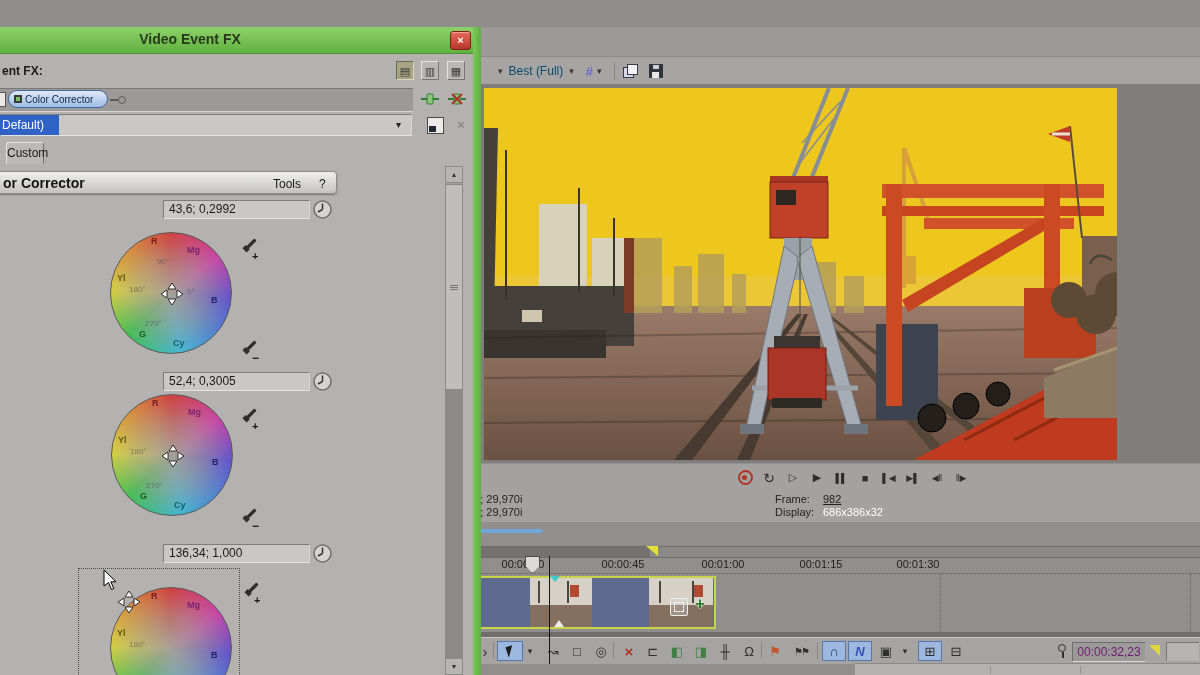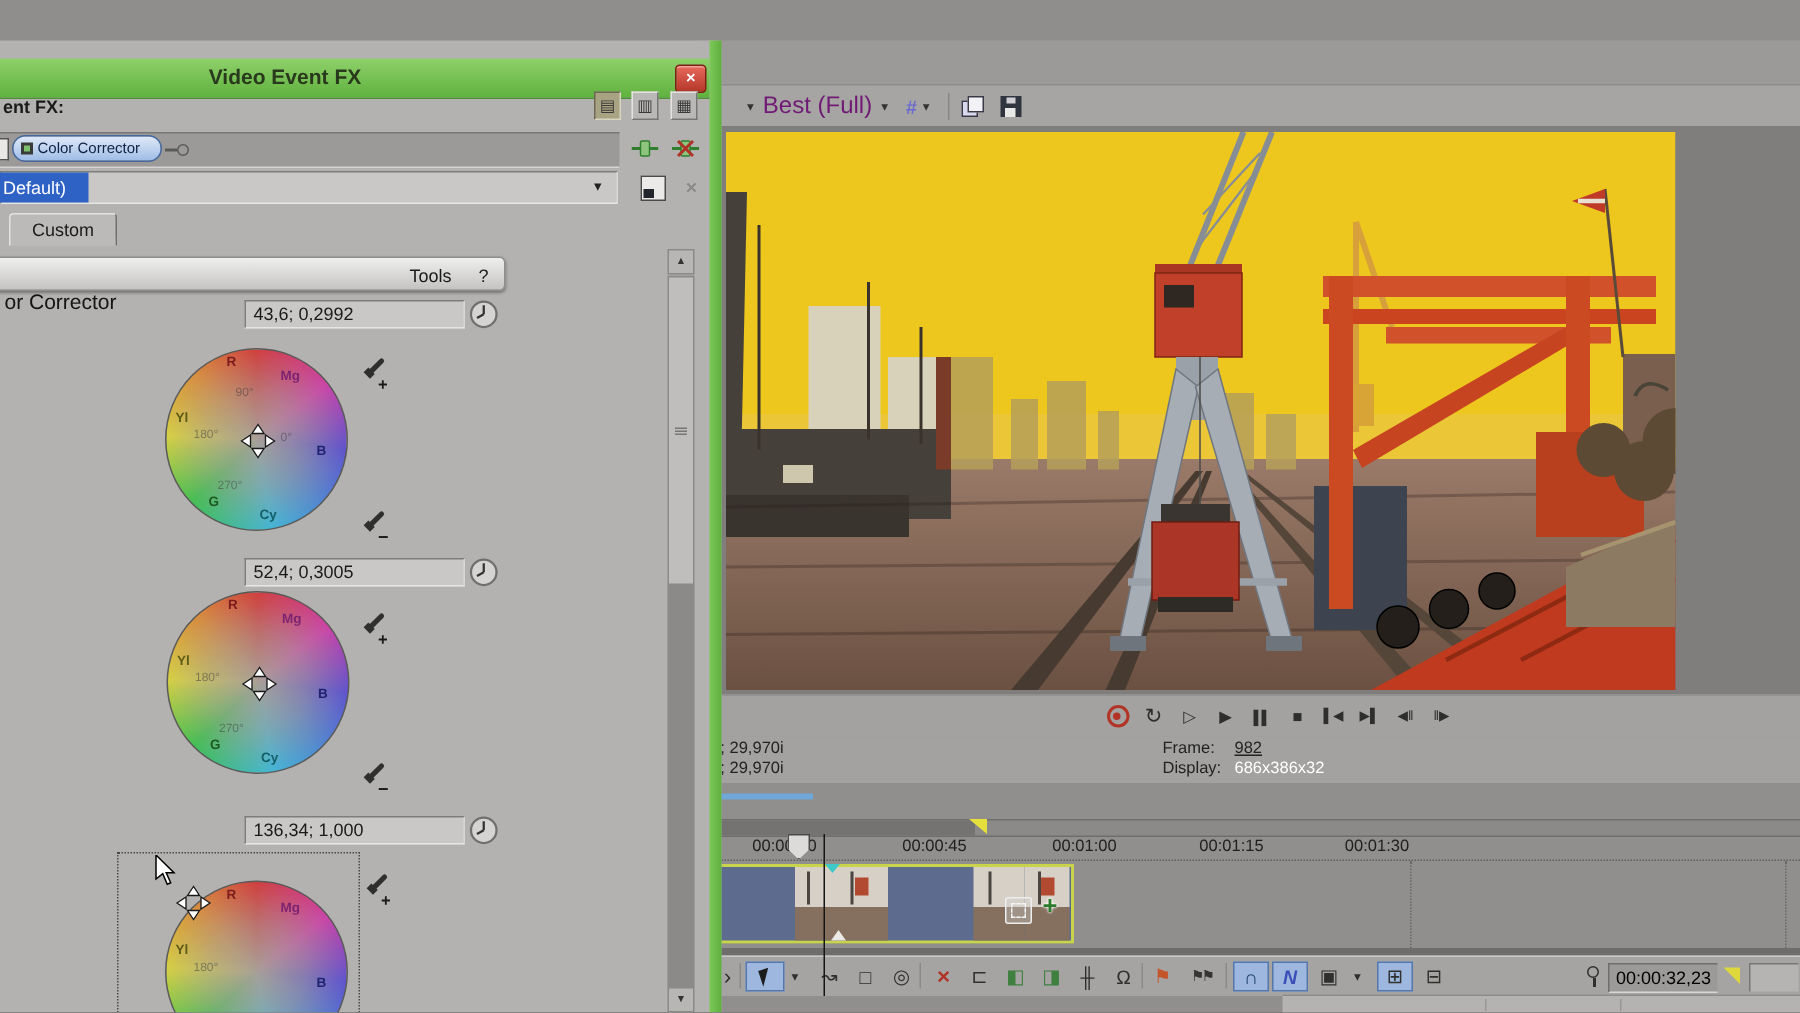--- a/index.html
+++ b/index.html
@@ -8,21 +8,21 @@
   .abs{position:absolute;}
 
   
   .menubar{left:0;top:0;width:1200px;height:27px;background:linear-gradient(180deg,#fbfbfa,#eceae8);border-bottom:1px solid #cfcecd;display:flex;align-items:center;z-index:30;}
   .menubar .mitem{padding:0 11px;font-size:13px;color:#2a2a2a;}
 
   
   .pane{left:466px;top:27px;width:734px;height:495px;background:#9b9a98;z-index:1;}
   .pv-toolbar{left:0;top:29px;width:734px;height:28px;background:#a6a5a3;border-top:1px solid #8e8d8b;border-bottom:1px solid #8e8d8b;display:flex;align-items:center;}
   .pv-toolbar .dd{font-size:9px;color:#333;padding:0 4px;}
-  .pv-toolbar .qual{font-size:16px;color:#701a75;padding:0 2px;}
+  .pv-toolbar .qual{font-size:12px;color:#0c4a6e;padding:0 2px;}
   .pv-sep{width:1px;height:18px;background:#87868a;margin:0 8px;}
   .icon-grid{color:#6b6bd0;font-weight:bold;font-size:13px;}
   .icon-copy{position:relative;width:16px;height:14px;display:inline-block;}
   .icon-copy::before{content:"";position:absolute;left:0;top:3px;width:9px;height:9px;border:1px solid #3a3a46;background:#d8d8ee;}
   .icon-copy::after{content:"";position:absolute;left:4px;top:0;width:9px;height:9px;border:1px solid #3a3a46;background:#f2f2f6;}
   .icon-floppy{position:relative;width:14px;height:14px;display:inline-block;background:#30343e;}
   .icon-floppy::before{content:"";position:absolute;left:3px;bottom:0;width:7px;height:6px;background:#e8e8e6;}
   .icon-floppy::after{content:"";position:absolute;left:4px;top:1px;width:6px;height:4px;background:#cfcfd4;}
   .videoarea{left:0;top:57px;width:734px;height:406px;background:#7f7e7c;border-right:1px solid #c6c5c3;}
   .videosvg{left:18px;top:4px;width:633px;height:372px;}
@@ -66,30 +66,30 @@
 
   
   .btoolbar{left:0;top:115px;width:1200px;height:26px;background:#a5a4a2;border-top:1px solid #c8c8c6;}
   .bt{top:3px;width:22px;height:20px;display:flex;align-items:center;justify-content:center;font-size:13px;color:#2f2f2d;}
   .bt.hl{background:#9db7de;border:1px solid #5577ab;box-sizing:border-box;}
   .bt-sep{top:4px;width:1px;height:17px;background:#8a8a88;}
   .icon-cursor{width:0;height:0;border-top:11px solid #1c1c1c;border-right:7px solid transparent;transform:rotate(-18deg);}
   .icon-pin{position:relative;width:8px;height:14px;}
   .icon-pin::before{content:"";position:absolute;left:0;top:0;width:6px;height:6px;border:1.5px solid #2f2f2d;border-radius:50%;}
   .icon-pin::after{content:"";position:absolute;left:4px;top:8px;width:1.5px;height:6px;background:#2f2f2d;}
-  .timefield{left:1072px;top:4px;width:72px;height:18px;background:#9b9a98;border-top:1px solid #6f6e6c;border-left:1px solid #6f6e6c;border-bottom:1px solid #d8d7d5;text-align:center;line-height:18px;font-size:12px;color:#000000;}
+  .timefield{left:1072px;top:4px;width:72px;height:18px;background:#9b9a98;border-top:1px solid #6f6e6c;border-left:1px solid #6f6e6c;border-bottom:1px solid #d8d7d5;text-align:center;line-height:18px;font-size:12px;color:#701a75;}
   .ytri2{left:1149px;top:7px;width:0;height:0;border-top:11px solid #ded83c;border-left:11px solid transparent;}
   .field2{left:1166px;top:4px;width:32px;height:18px;background:#b5b4b2;border-top:1px solid #777;border-left:1px solid #777;}
   .brstrip{left:855px;top:141px;width:345px;height:12px;background:#b4b3b1;border-top:1px solid #8a8a88;}
   .brstrip i{position:absolute;top:2px;width:1px;height:8px;background:#979694;}
 
   
   .dialog{left:0;top:27px;width:481px;height:648px;background:#b3b2b0;z-index:20;}
   .dlg-green{left:473px;top:0;width:8px;height:648px;background:linear-gradient(90deg,#7cc95a,#5fae3e);}
-  .dlg-title{left:0;top:0;width:473px;height:26px;background:linear-gradient(180deg,#8ed06a,#60b23f);border-bottom:1px solid #4d9136;margin-top:12px;}
+  .dlg-title{left:0;top:0;width:473px;height:26px;background:linear-gradient(180deg,#8ed06a,#60b23f);border-bottom:1px solid #4d9136;}
   .dlg-title .t{left:95px;top:4px;width:190px;text-align:center;font-size:14px;font-weight:bold;color:#28391c;}
   .closebtn{left:450px;top:4px;width:19px;height:17px;background:linear-gradient(180deg,#e86a5c,#b5372a);border:1px solid #7e1f14;border-radius:3px;color:#fff;font-size:11px;font-weight:bold;text-align:center;line-height:16px;box-shadow:inset 0 1px 0 rgba(255,255,255,.4);}
 
   .fxlabel{left:2px;top:37px;font-weight:bold;font-size:12px;}
   .sunken{background:#c9c8c6;border-top:1px solid #7d7d7b;border-left:1px solid #7d7d7b;border-bottom:1px solid #e6e5e3;border-right:1px solid #d8d7d5;box-sizing:border-box;}
   .fxfield{left:44px;top:33px;width:347px;height:21px;line-height:19px;padding-left:6px;font-size:12px;}
   .laybtn{top:34px;width:18px;height:19px;text-align:center;line-height:18px;font-size:11px;color:#3a3a38;background:#b9b8b6;border:1px solid;border-color:#e4e3e1 #767674 #767674 #e4e3e1;box-sizing:border-box;}
   .laybtn.pressed{background:#a8a382;border-color:#6e6a52 #d8d5c0 #d8d5c0 #6e6a52;}
 
   .chainbar{left:0;top:61px;width:413px;height:22px;background:#9b9a98;border-top:1px solid #787876;border-bottom:1px solid #d5d4d2;}
@@ -102,24 +102,24 @@
   .conn-dot{left:118px;top:69px;width:6px;height:6px;border:1.5px solid #5a5a58;border-radius:50%;}
   .plugbtn{top:62px;width:21px;height:20px;display:flex;align-items:center;justify-content:center;}
 
   .combo{left:0;top:87px;width:412px;height:22px;}
   .combosel{left:0px;top:88px;width:57px;height:20px;background:#2e62c4;color:#fff;line-height:20px;padding-left:2px;font-size:12px;}
   .comboarrow{left:396px;top:92px;font-size:10px;color:#222;}
   .presetfloppy{left:427px;top:90px;width:15px;height:15px;background:#eceae8;border:1px solid #4a4a48;position:absolute;}
   .presetfloppy::before{content:"";position:absolute;left:1px;bottom:1px;width:7px;height:6px;background:#24262e;}
   .presetx{left:452px;top:88px;width:18px;height:20px;font-size:13px;font-weight:bold;color:#8b8a88;text-align:center;line-height:20px;}
 
-  .tab{left:6px;top:115px;width:72px;height:22px;background:#bbbab8;border:1px solid;border-color:#e2e2e0 #6f6f6d #bbbab8 #e2e2e0;border-radius:3px 3px 0 0;text-align:center;line-height:21px;font-size:12px;box-sizing:border-box;}
+  .tab{left:6px;top:115px;width:38px;height:22px;background:#bbbab8;border:1px solid;border-color:#e2e2e0 #6f6f6d #bbbab8 #e2e2e0;border-radius:3px 3px 0 0;text-align:center;line-height:21px;font-size:12px;box-sizing:border-box;}
 
   .plughdr{left:-10px;top:144px;width:347px;height:23px;border-radius:4px;background:linear-gradient(180deg,#efefed,#c4c3c1);border:1px solid #8f8e8c;box-shadow:0 1px 2px rgba(0,0,0,.35);box-sizing:border-box;}
-  .plughdr .nm{left:12px;top:3px;font-size:14px;font-weight:normal;color:#141414;margin-top:18px;}
+  .plughdr .nm{left:12px;top:3px;font-size:14px;font-weight:bold;color:#141414;}
   .plughdr .ab{left:282px;top:5px;font-size:12px;}
   .plughdr .qm{left:328px;top:5px;font-size:12px;}
 
   
   .sbar{left:445px;top:139px;width:18px;height:509px;background:#a2a1a0;}
   .sbtn{left:0;width:18px;height:17px;background:#b7b6b4;border:1px solid #8a8a88;box-sizing:border-box;text-align:center;line-height:15px;font-size:7px;color:#333;}
   .sthumb{left:0;top:18px;width:18px;height:206px;background:#bfbebc;border:1px solid #8a8a88;box-sizing:border-box;}
   .sgrip{left:4px;top:100px;width:8px;height:1px;border-top:1px solid #777;border-bottom:3px double #777;}
   .strackdark{left:0;top:224px;width:18px;height:268px;background:#8b8a88;}
 

